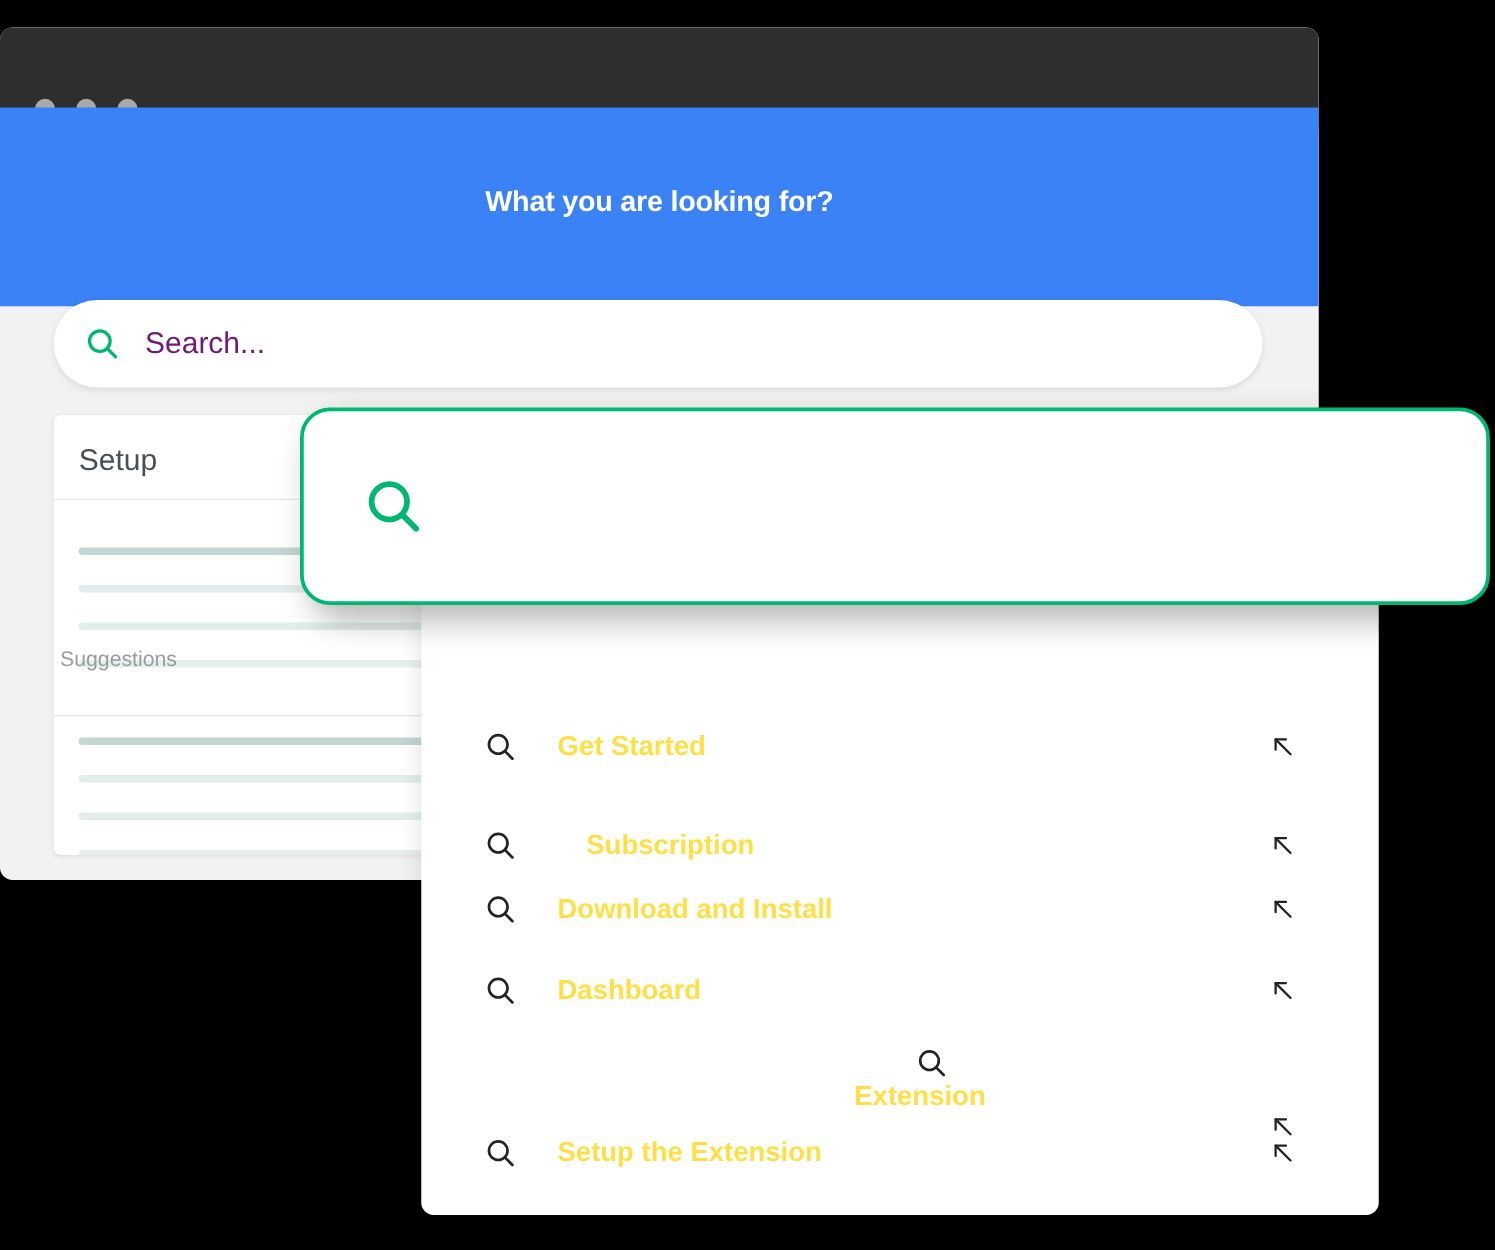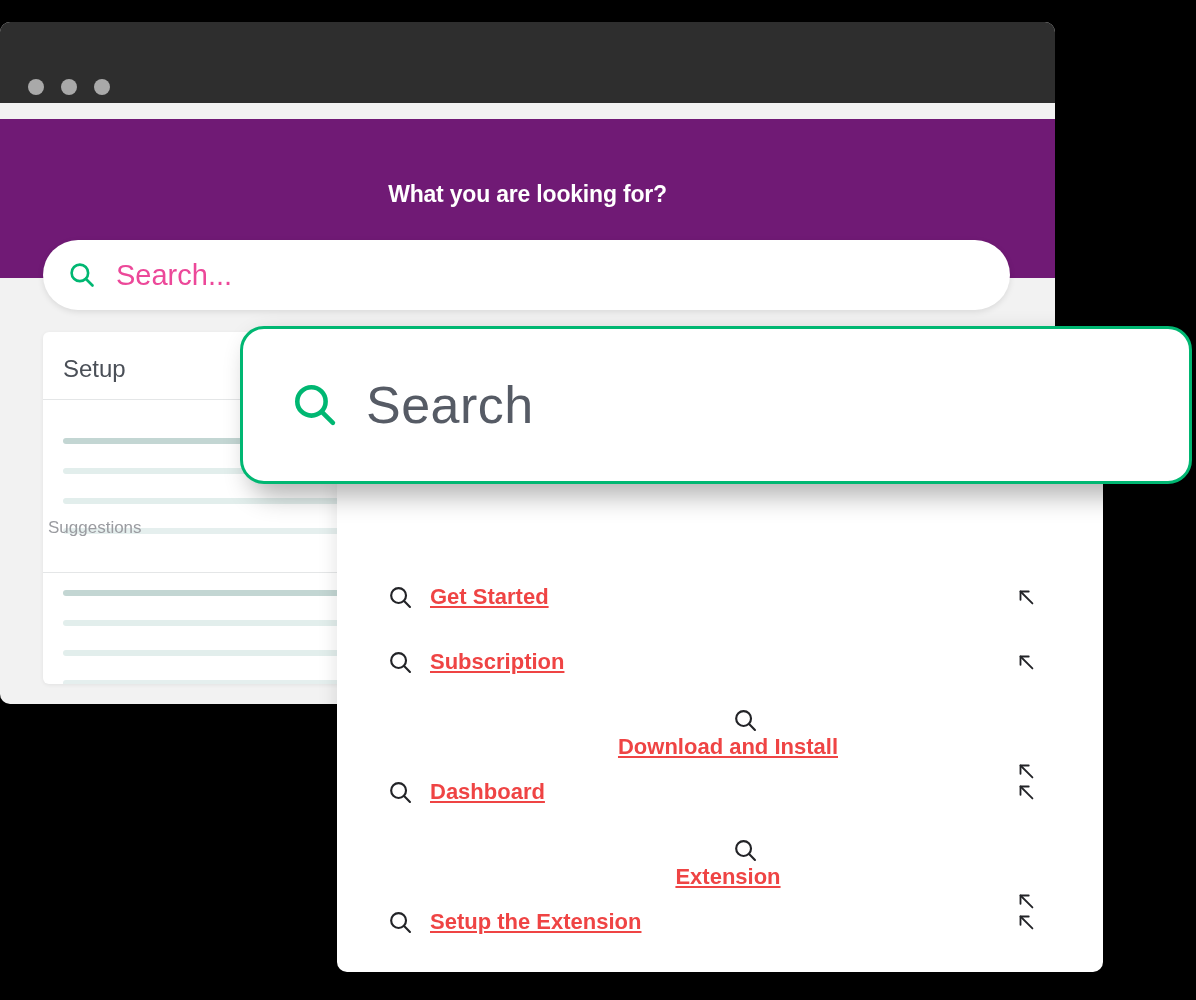--- a/index.html
+++ b/index.html
@@ -32,24 +32,24 @@
     left: 0; top: 0;
     width: 100%;
     height: 81px;
     background: #2e2e2e;
   }
   .dots { position: absolute; left: 28px; top: 57px; display: flex; gap: 17px; }
   .dot { width: 16px; height: 16px; border-radius: 50%; background: #a9a9a9; }
 
   .green-header {
     position: absolute;
-    left: 0; top: 97px;
+    left: 0; top: 64px;
     width: 100%;
     height: 159px;
-    background: #701a75;
+    background: #3b82f6;
   }
   .header-title {
     position: absolute;
     left: 0; top: 62px;
     width: 100%;
     text-align: center;
     color: #ffffff;
     font-size: 23px;
     font-weight: bold;
     letter-spacing: -0.2px;
@@ -64,22 +64,22 @@
     background: #ffffff;
     border-radius: 35px;
     box-shadow: 0 2px 6px rgba(0,0,0,0.10);
     display: flex;
     align-items: center;
     padding-left: 24px;
   }
   .pill-icon { width: 30px; height: 30px; flex: 0 0 auto; }
   .pill-placeholder {
     margin-left: 19px;
-    color: #ec4899;
-    font-size: 29px;
+    color: #701a75;
+    font-size: 24px;
   }
 
   
   .docs-card {
     position: absolute;
     left: 43px; top: 310px;
     width: 967px;
     height: 352px;
     background: #ffffff;
     border-radius: 6px;
@@ -147,25 +147,24 @@
   .suggestion-row {
     position: absolute;
     left: 337px;
     width: 766px;
     height: 40px;
     display: flex;
     align-items: center;
   }
   .row-icon { width: 27px; height: 27px; margin-left: 50px; flex: 0 0 auto; }
   .row-label {
-    margin-left: 16px;
+    margin-left: 32px;
     font-size: 22px;
     font-weight: bold;
-    color: #ef4444;
-    text-decoration: underline;
+    color: #fde047;
   }
   .row-arrow { margin-left: auto; margin-right: 66px; width: 22px; height: 22px; }
 </style>
 </head>
 <body>
 
 <div class="stage">
 
   <div class="browser-window">
 
@@ -222,37 +221,37 @@
     </span>
     <span class="row-label">Get Started</span>
     <span class="row-arrow">
       <svg viewBox="0 0 24 24" width="22" height="22" fill="none" stroke="#222327" stroke-width="2" stroke-linecap="round" stroke-linejoin="round">
         <line x1="19" y1="19" x2="6" y2="6"></line>
           <polyline points="6,15 6,6 15,6"></polyline>
       </svg>
     </span>
   </div>
 
-  <div class="suggestion-row" style="top:642px;">
+  <div class="suggestion-row" style="top:656px;gap:23px;">
     <span class="row-icon">
       <svg viewBox="0 0 24 24" width="27" height="27" fill="none" stroke="#222327" stroke-width="1.9" stroke-linecap="round">
         <circle cx="10.3" cy="10.3" r="6.6"></circle>
           <line x1="15.2" y1="15.2" x2="20.4" y2="20.4"></line>
       </svg>
     </span>
     <span class="row-label">Subscription</span>
     <span class="row-arrow">
       <svg viewBox="0 0 24 24" width="22" height="22" fill="none" stroke="#222327" stroke-width="2" stroke-linecap="round" stroke-linejoin="round">
         <line x1="19" y1="19" x2="6" y2="6"></line>
           <polyline points="6,15 6,6 15,6"></polyline>
       </svg>
     </span>
   </div>
 
-  <div class="suggestion-row" style="top:707px;flex-direction:column;">
+  <div class="suggestion-row" style="top:707px;">
     <span class="row-icon">
       <svg viewBox="0 0 24 24" width="27" height="27" fill="none" stroke="#222327" stroke-width="1.9" stroke-linecap="round">
         <circle cx="10.3" cy="10.3" r="6.6"></circle>
           <line x1="15.2" y1="15.2" x2="20.4" y2="20.4"></line>
       </svg>
     </span>
     <span class="row-label">Download and Install</span>
     <span class="row-arrow">
       <svg viewBox="0 0 24 24" width="22" height="22" fill="none" stroke="#222327" stroke-width="2" stroke-linecap="round" stroke-linejoin="round">
         <line x1="19" y1="19" x2="6" y2="6"></line>
@@ -309,16 +308,15 @@
     </span>
   </div>
 
   <div class="big-search">
     <span class="big-search-icon">
       <svg viewBox="0 0 24 24" width="50" height="50" fill="none" stroke="#00b772" stroke-width="2.2" stroke-linecap="round">
         <circle cx="10.3" cy="10.3" r="6.8"></circle>
         <line x1="15.4" y1="15.4" x2="20.6" y2="20.6"></line>
       </svg>
     </span>
-    <span class="big-search-text">Search</span>
   </div>
 
 </div>
 
 </body></html>

